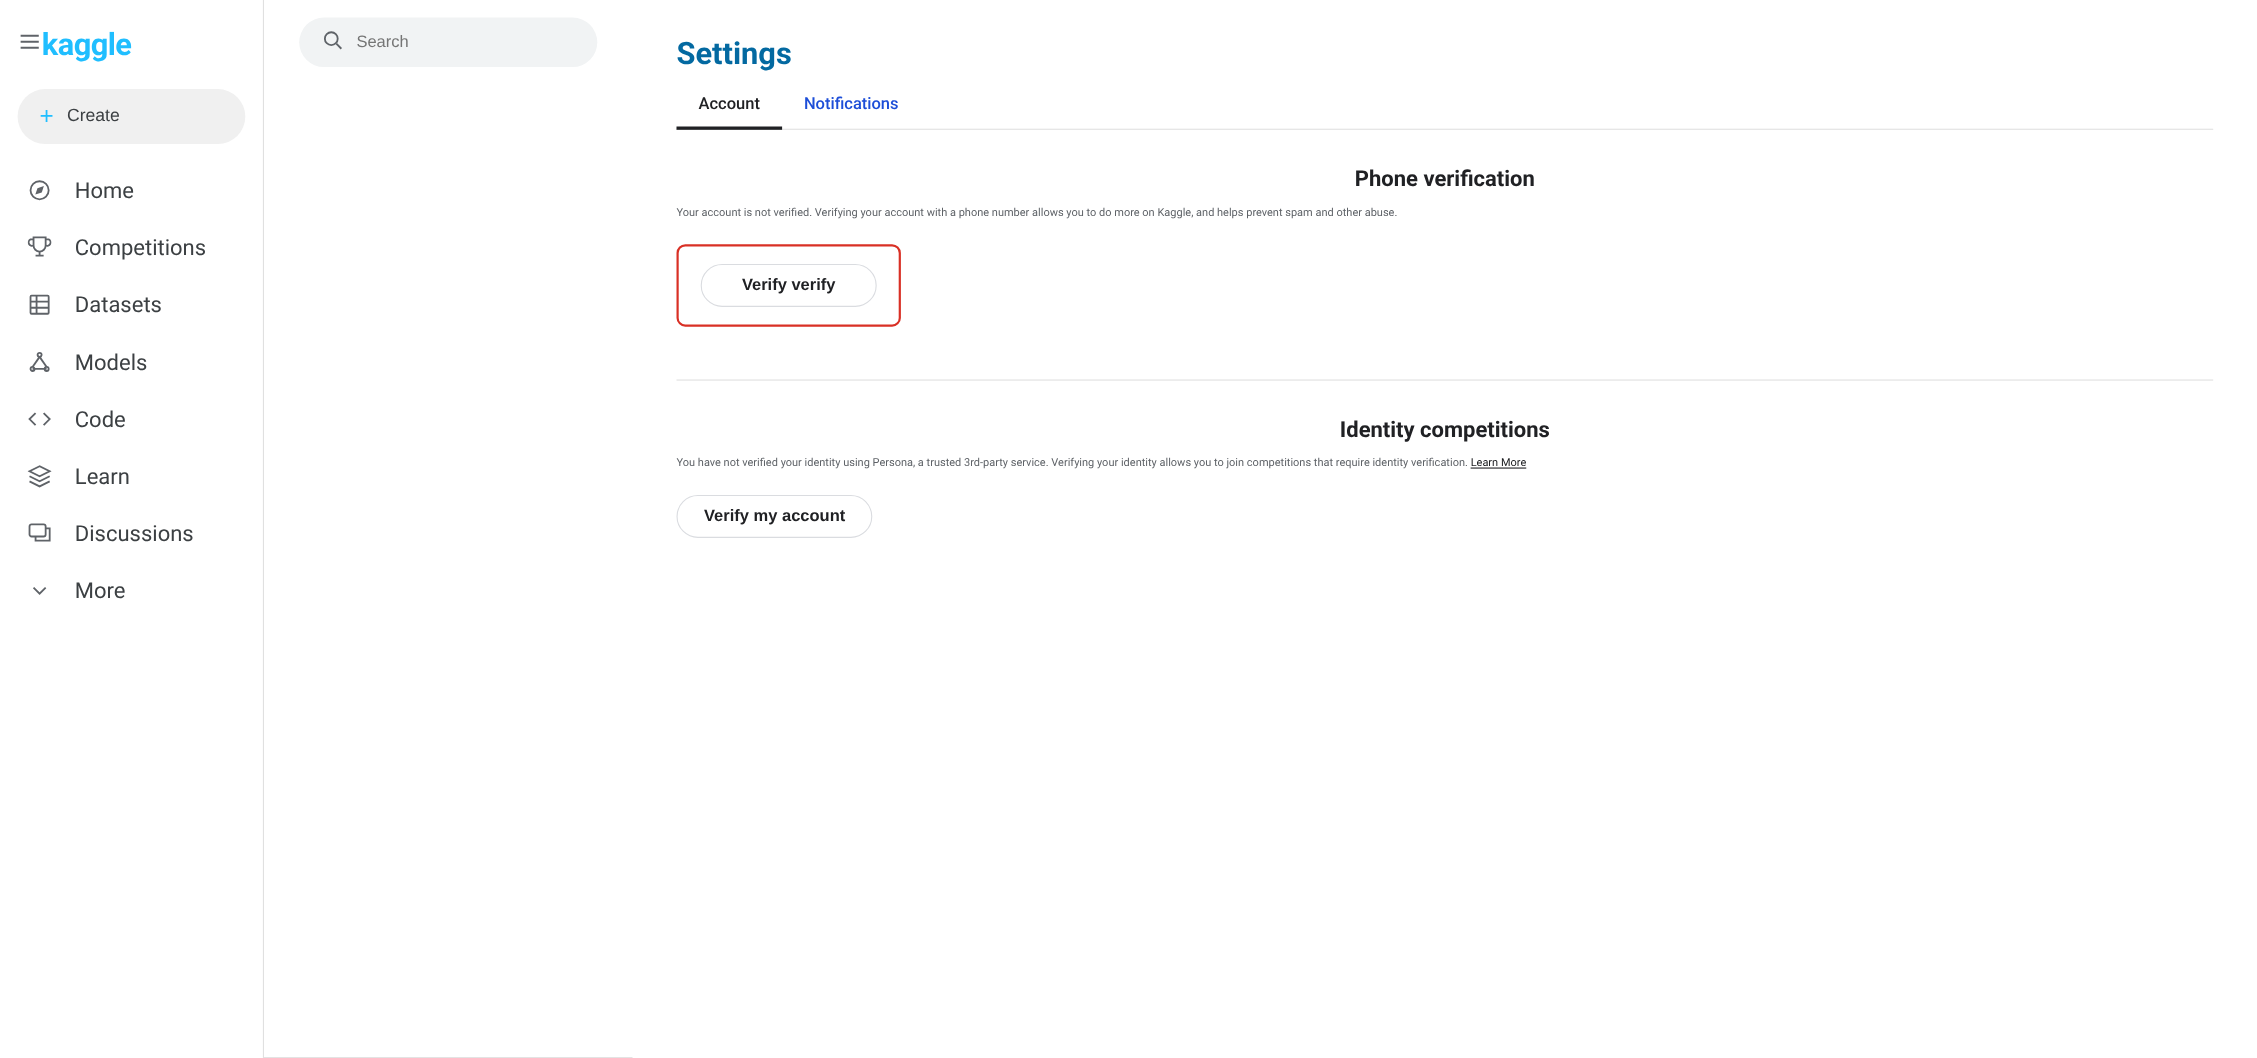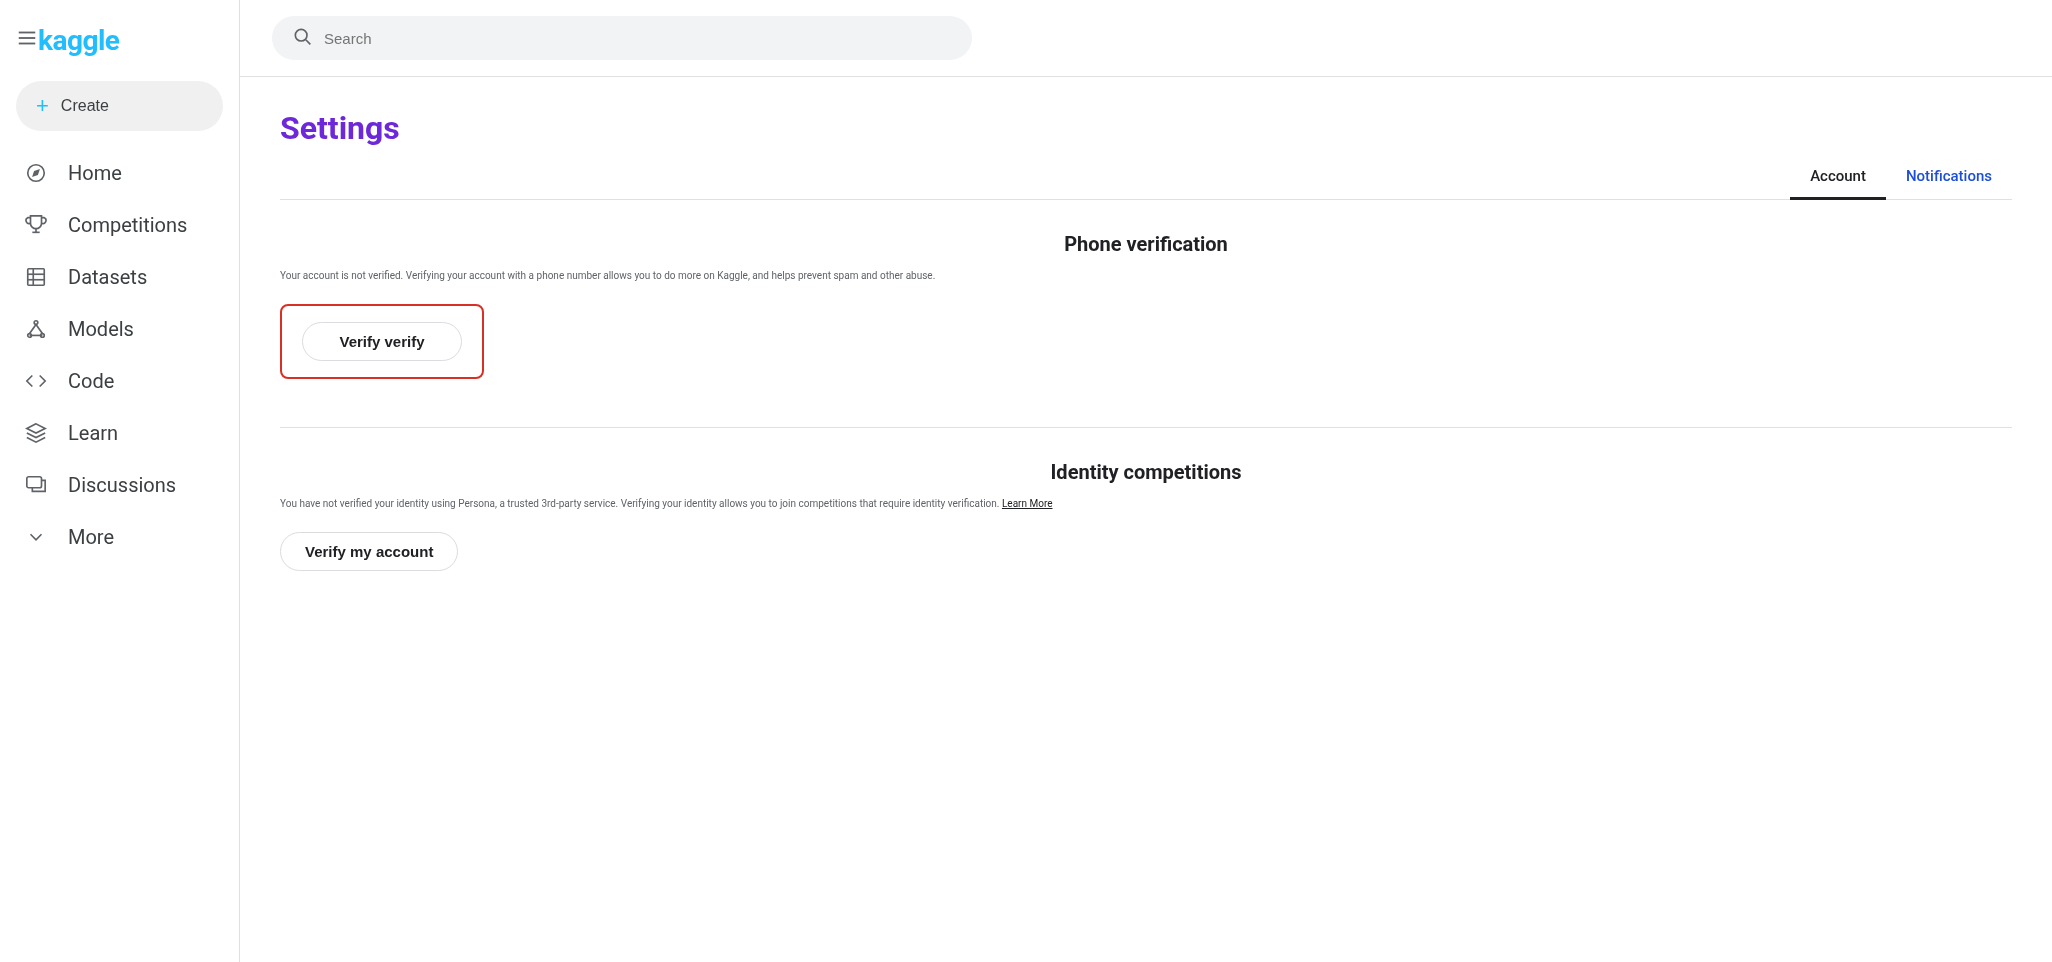--- a/index.html
+++ b/index.html
@@ -77,21 +77,20 @@
       text-align: center;
       display: flex;
       align-items: center;
       justify-content: center;
     }
 
     
     .main {
       flex: 1;
       display: flex;
-      flex-direction: column;
       overflow-y: auto;
       background: #fff;
     }
 
     .search-bar-container {
       padding: 16px 32px;
       border-bottom: 1px solid #e0e0e0;
     }
 
     .search-bar {
@@ -117,32 +116,31 @@
       color: #5f6368;
       font-size: 18px;
     }
 
     .content {
       padding: 32px 40px;
       flex: 1;
     }
 
     .page-title {
-      font-size: 32px;
+      font-size: 28px;
       font-weight: 700;
-      color: #6d28d9;
+      color: #0369a1;
       margin-bottom: 8px;
     }
 
     .tabs {
       display: flex;
       gap: 0;
       border-bottom: 1px solid #e0e0e0;
       margin-bottom: 32px;
-      justify-content: flex-end;
     }
 
     .tab {
       padding: 12px 20px;
       font-size: 15px;
       color: #1d4ed8;
       cursor: pointer;
       border-bottom: 3px solid transparent;
       margin-bottom: -1px;
       font-weight: 500;

